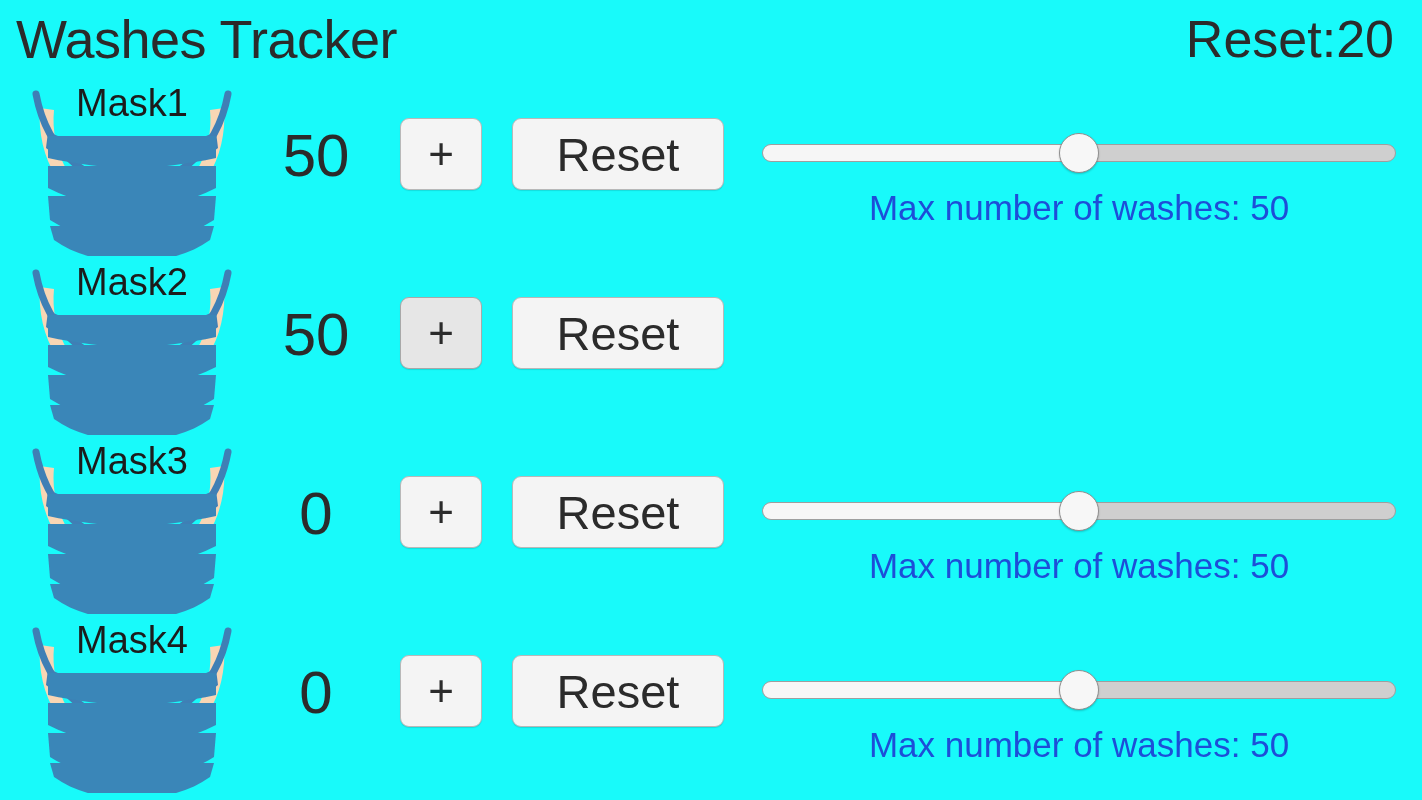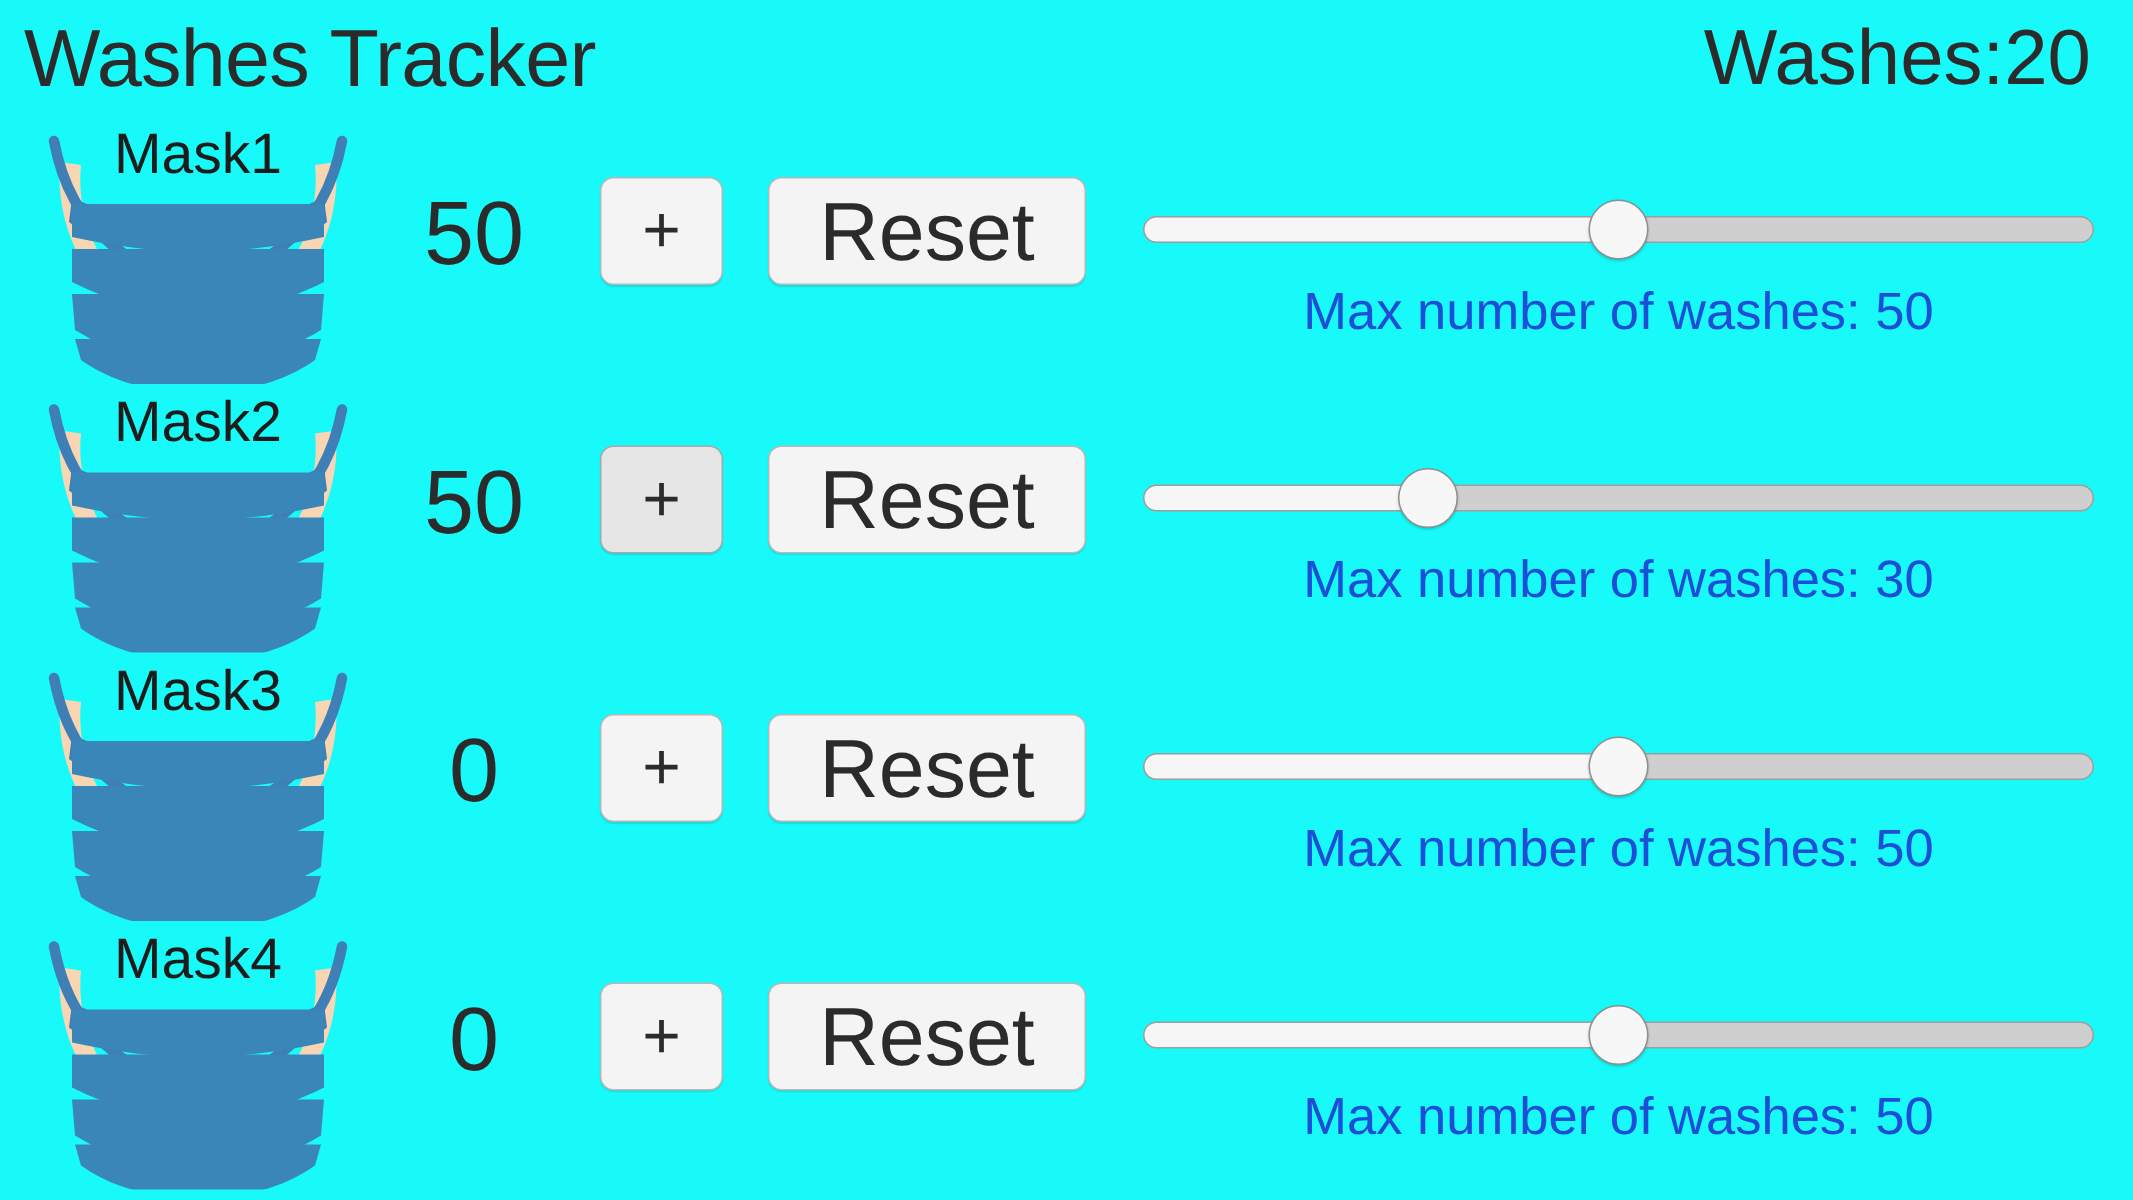--- a/index.html
+++ b/index.html
@@ -114,21 +114,21 @@
     width: 82px;
     height: 72px;
     font-size: 44px;
   }
   .btn-plus.is-pressed { background: #e6e6e6; border-color: #a8a8a8; }
   .btn-reset {
     left: 512px;
     top: 40px;
     width: 212px;
     height: 72px;
-    font-size: 55px;
+    font-size: 47px;
   }
 
   
   .slider-wrap {
     position: absolute;
     left: 762px;
     top: 44px;
     width: 634px;
     height: 64px;
   }
@@ -172,21 +172,21 @@
     line-height: 1;
     color: #1d4ed8;
     white-space: nowrap;
   }
 </style>
 </head>
 <body>
 
 <div id="app-header">
   <div id="app-title">Washes Tracker</div>
-  <div id="points-display">Washes:20</div>
+  <div id="points-display">Reset:20</div>
 </div>
 
 <div id="rows">
     <div class="mask-row">
 
     <div class="mask-figure">
       <svg viewBox="0 0 248 176" xmlns="http://www.w3.org/2000/svg">
 
         <path d="M32 28 C30 52 36 78 48 96 L60 92 C48 72 44 50 46 30 Z" fill="#f8d6b4"></path>
         <path d="M216 28 C218 52 212 78 200 96 L188 92 C200 72 204 50 202 30 Z" fill="#f8d6b4"></path>
@@ -241,27 +241,20 @@
         </g>
       </svg>
     </div>
     <div class="mask-label">Mask2</div>
 
     <div class="count-value">50</div>
 
     <button class="btn btn-plus is-pressed">+</button>
     <button class="btn btn-reset">Reset</button>
 
-    <div class="slider-wrap">
-      <div class="slider-track">
-        <div class="slider-fill" style="width: 30%;"></div>
-      </div>
-      <div class="slider-thumb" style="left: 30%;"></div>
-      <div class="slider-caption">Max number of washes: 30</div>
-    </div>
 
   </div>
     <div class="mask-row">
 
     <div class="mask-figure">
       <svg viewBox="0 0 248 176" xmlns="http://www.w3.org/2000/svg">
 
         <path d="M32 28 C30 52 36 78 48 96 L60 92 C48 72 44 50 46 30 Z" fill="#f8d6b4"></path>
         <path d="M216 28 C218 52 212 78 200 96 L188 92 C200 72 204 50 202 30 Z" fill="#f8d6b4"></path>
 

